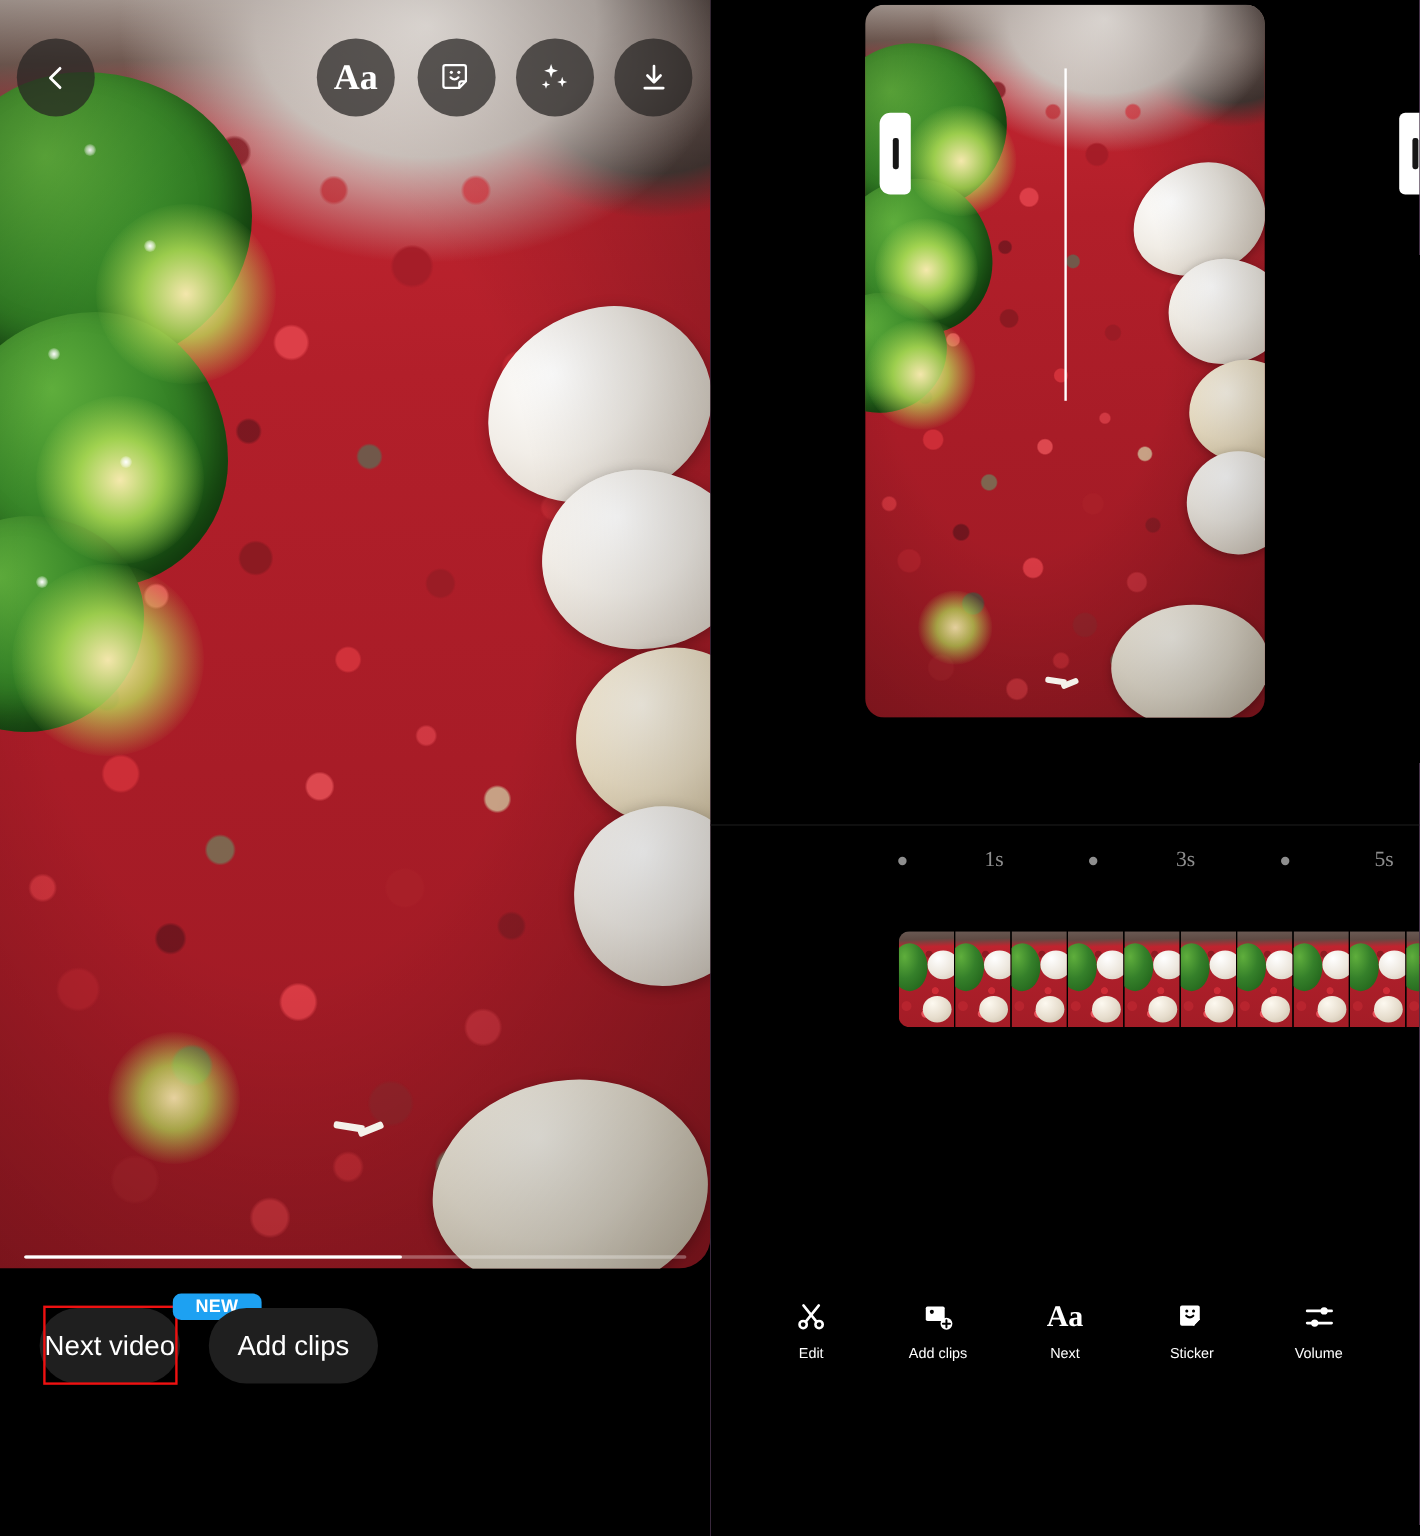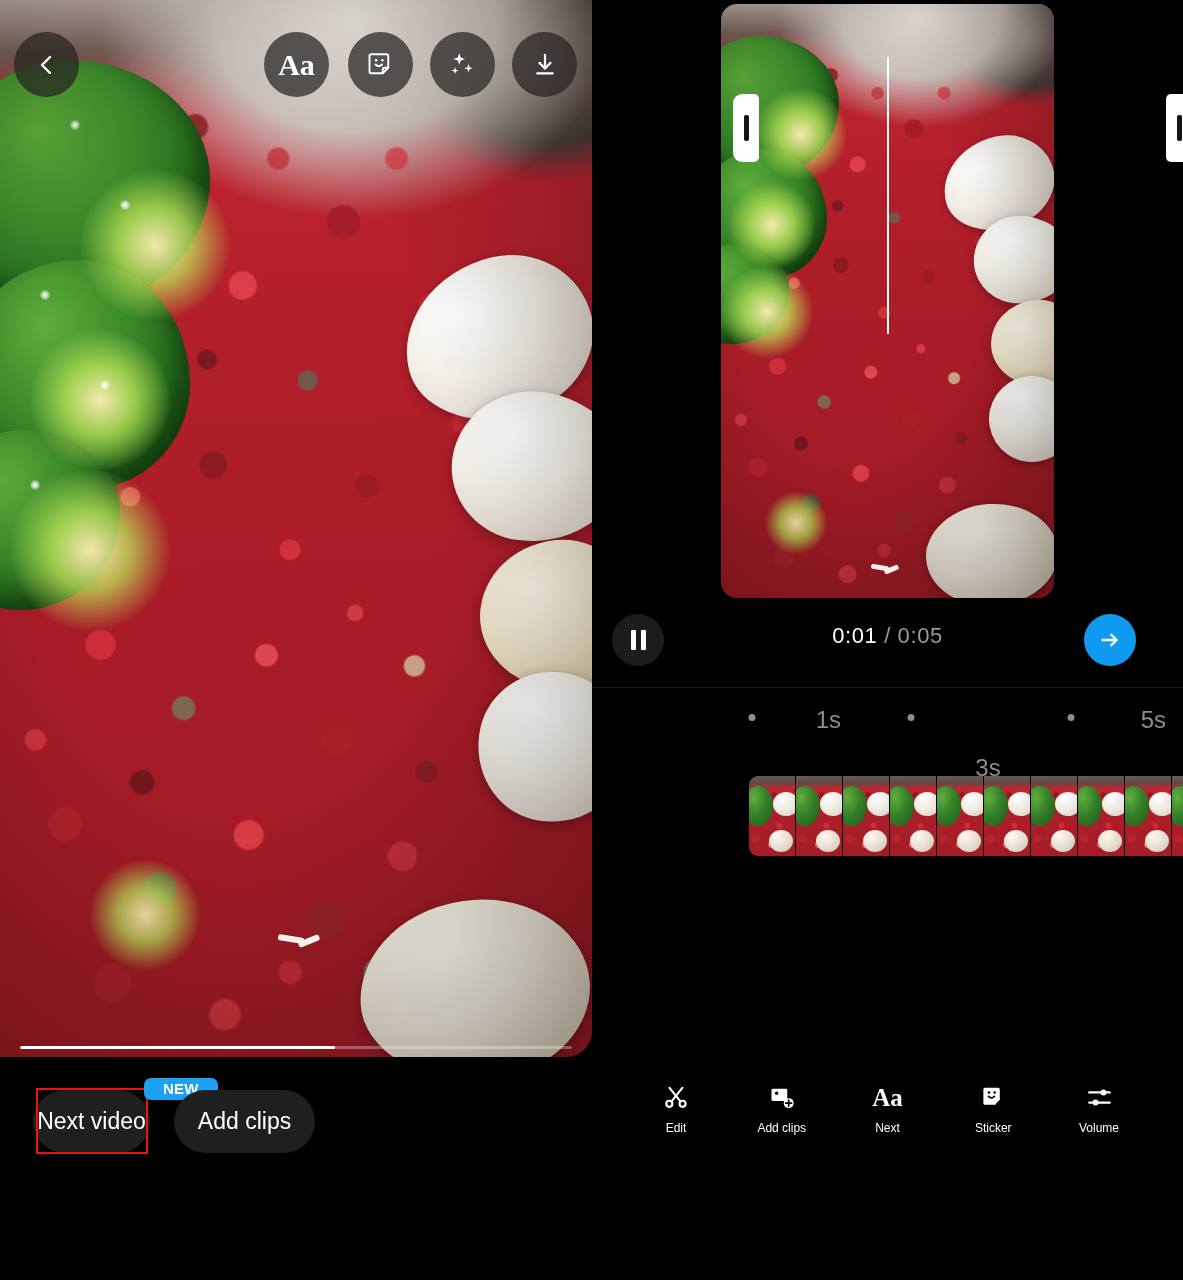--- a/index.html
+++ b/index.html
@@ -350,23 +350,24 @@
     position: absolute;
     left: 0; top: 688px;
     width: 591px; height: 360px;
     overflow: hidden;
   }
   .ruler { position: absolute; left: 0; top: 18px; width: 591px; height: 24px; }
   .ruler-item {
     position: absolute;
     transform: translateX(-50%);
     color: #8e8e8e;
-    font-size: 24px;
+    font-size: 18px;
     top: 0;
     white-space: nowrap;
+    font-family: Liberation Serif, serif;
   }
   .ruler-dot {
     position: absolute;
     transform: translateX(-50%);
     top: 8px;
     width: 7px; height: 7px;
     border-radius: 50%;
     background: #8e8e8e;
   }
   .track {
@@ -582,46 +583,29 @@
       <div class="spine" style="left:44px;top:488px;width:62px;height:62px;"></div>
       <div class="pv-stone p1"></div>
       <div class="pv-stone p2"></div>
       <div class="pv-stone p3"></div>
       <div class="pv-stone p4"></div>
       <div class="pv-stone p5"></div>
       <div class="photo-vignette"></div>
       <div class="pv-chevron"></div>
     </div>
 
-    <div class="player-row">
-      <div class="pause-btn">
-        <div class="pause-bar"></div>
-        <div class="pause-bar"></div>
-      </div>
-      <div class="time-display">
-        <span class="cur">0:01</span>
-        <span>/</span>
-        <span>0:05</span>
-      </div>
-      <div class="fwd-btn">
-        <svg width="24" height="24" viewBox="0 0 24 24">
-          <path d="M4.5 12 H18.5" fill="none" stroke="#fff" stroke-width="2.3" stroke-linecap="round"></path>
-          <path d="M13.2 6.6 L18.6 12 L13.2 17.4" fill="none" stroke="#fff" stroke-width="2.3" stroke-linecap="round" stroke-linejoin="round"></path>
-        </svg>
-      </div>
-    </div>
 
     <div class="divider"></div>
 
     <div class="timeline-area">
       <div class="ruler" id="ruler">
           <div class="ruler-dot" style="left: 27%;"></div>
           <div class="ruler-item" style="left: 40%;">1s</div>
           <div class="ruler-dot" style="left: 54%;"></div>
-          <div class="ruler-item" style="left: 67%; margin-top: 48px;">3s</div>
+          <div class="ruler-item" style="left: 67%;">3s</div>
           <div class="ruler-dot" style="left: 81%;"></div>
           <div class="ruler-item" style="left: 95%;">5s</div>
         </div>
       <div class="track" id="filmstrip">
           <div class="frame">
             <div class="fb"></div>
             <div class="fg"></div>
             <div class="fcactus"></div>
             <div class="fstone1"></div>
             <div class="fstone2"></div>

